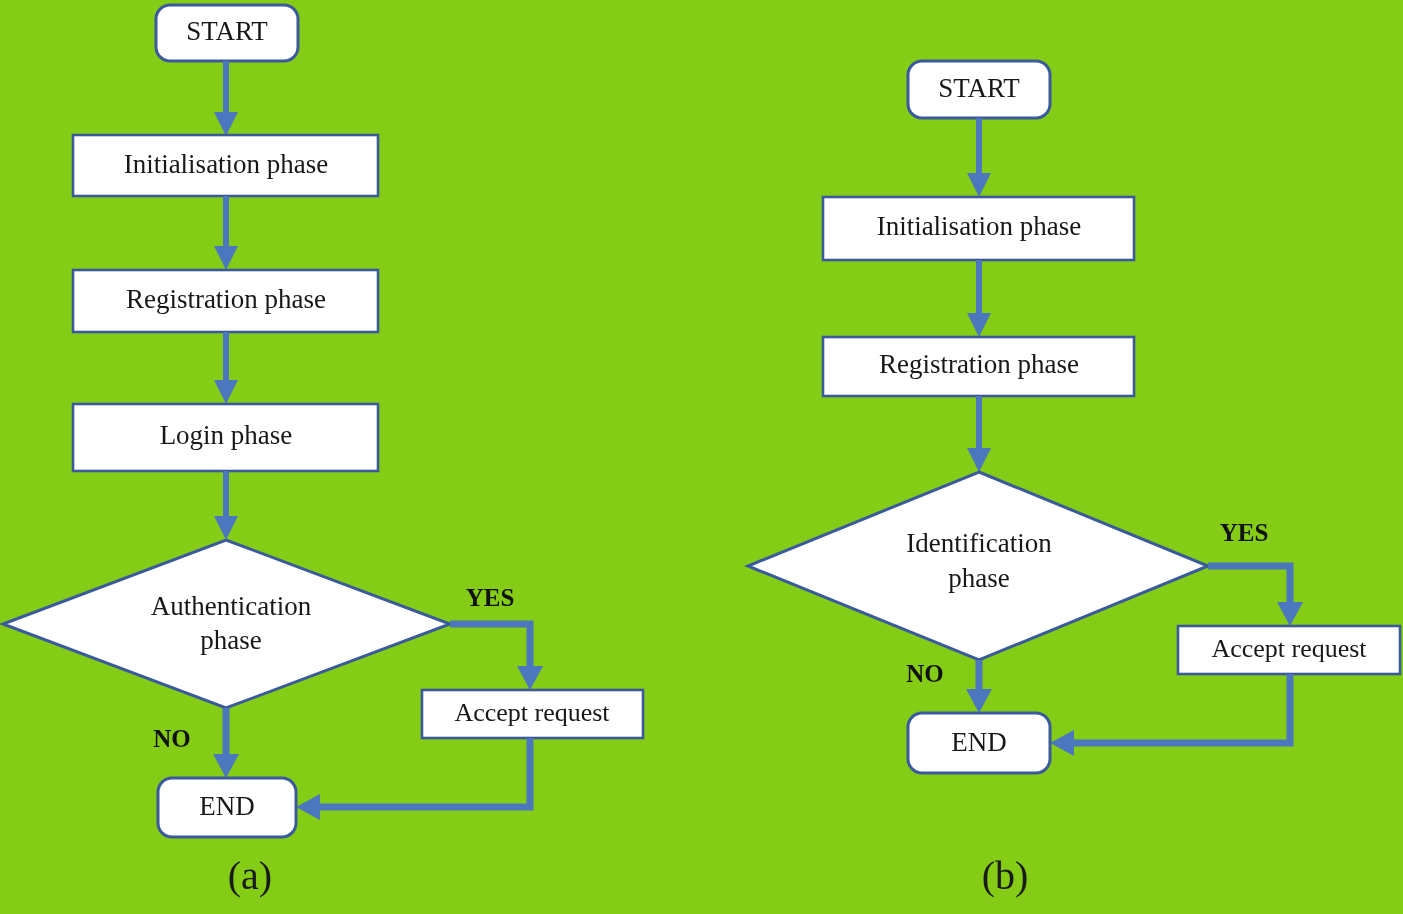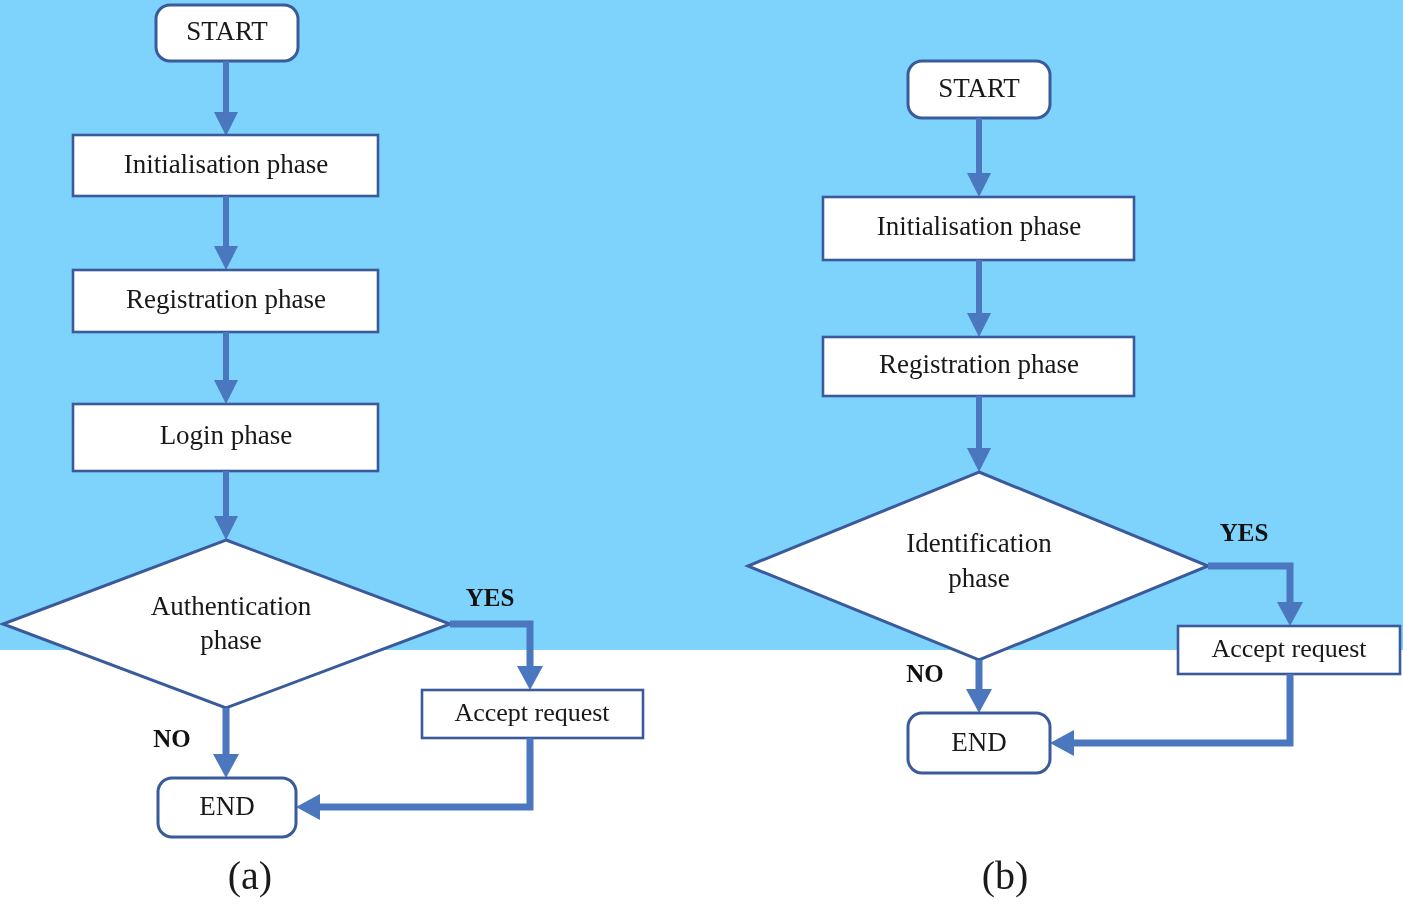--- a/index.html
+++ b/index.html
@@ -9,22 +9,22 @@
   }
   body {
     width: 1403px;
     height: 914px;
     font-family: "Liberation Serif", "DejaVu Serif", serif;
     overflow: hidden;
   }
   #canvas {
     position: relative;
     width: 1403px;
-    height: 650px;
-    background: #7dd3fc;
+    height: 914px;
+    background: #84cc16;
   }
   svg.flow {
     position: absolute;
     top: 0;
     left: 0;
     width: 1403px;
     height: 914px;
   }
   .node-text {
     font-family: "Liberation Serif", "DejaVu Serif", serif;

